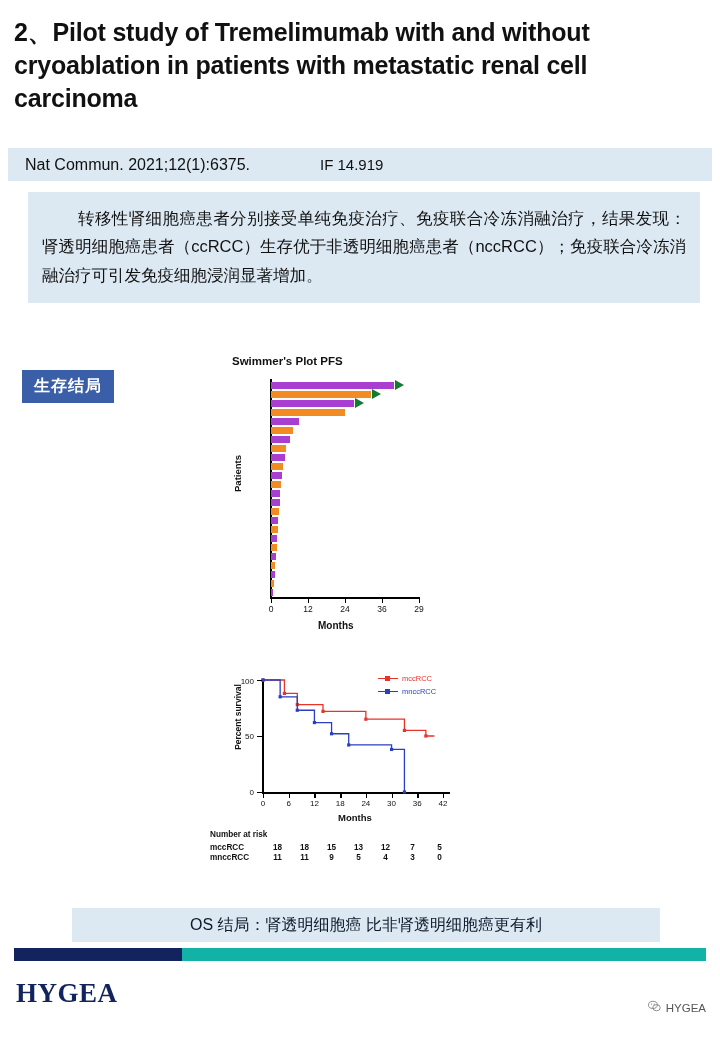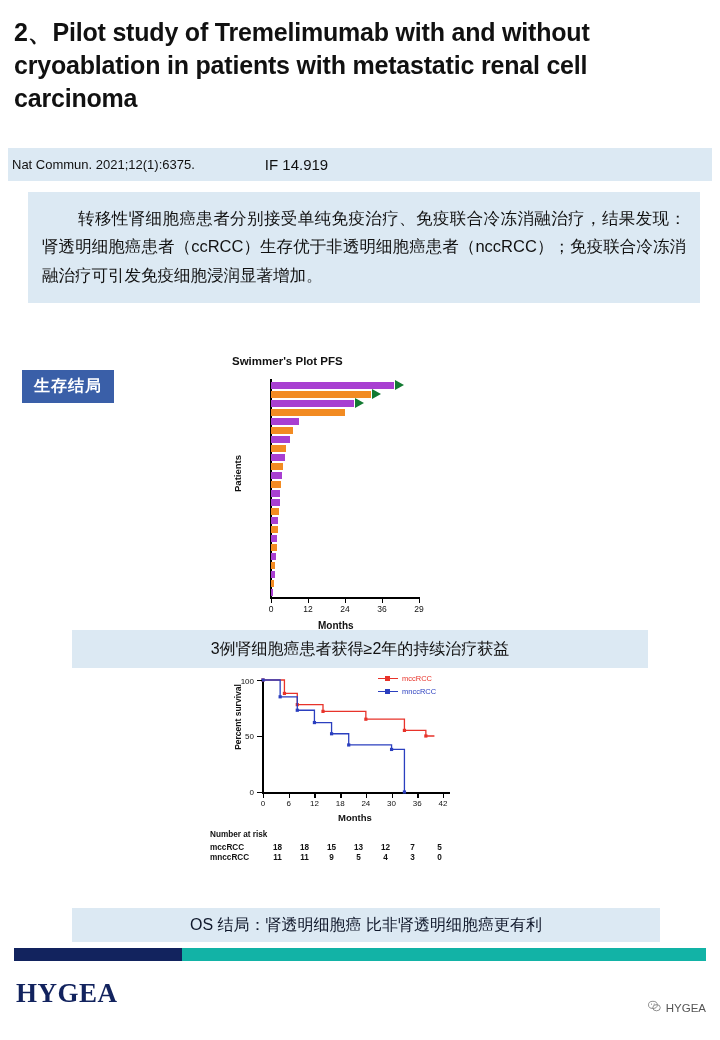--- a/index.html
+++ b/index.html
@@ -37,23 +37,23 @@
     position: absolute;
     left: 8px;
     top: 148px;
     width: 704px;
     height: 33px;
     background: #dce9f3;
     display: flex;
     align-items: center;
   }
   .citation-text {
-    font-size: 13px;
+    font-size: 16px;
     color: #111111;
-    padding-left: 4px;
+    padding-left: 17px;
     font-weight: 500;
   }
   .citation-if {
     font-size: 15px;
     color: #111111;
     padding-left: 70px;
     font-weight: 500;
   }
   
   .summary {
@@ -436,21 +436,20 @@
         <div class="bar" style="left: 39px; top: 162px; width: 6.16667px; background: rgb(168, 63, 209); height: 6.8px;"></div>
         <div class="bar" style="left: 39px; top: 171px; width: 5.55px; background: rgb(242, 139, 34); height: 6.8px;"></div>
         <div class="bar" style="left: 39px; top: 180px; width: 4.93333px; background: rgb(168, 63, 209); height: 6.8px;"></div>
         <div class="bar" style="left: 39px; top: 189px; width: 4.31667px; background: rgb(242, 139, 34); height: 6.8px;"></div>
         <div class="bar" style="left: 39px; top: 198px; width: 3.7px; background: rgb(168, 63, 209); height: 6.8px;"></div>
         <div class="bar" style="left: 39px; top: 207px; width: 3.08333px; background: rgb(242, 139, 34); height: 6.8px;"></div>
         <div class="bar" style="left: 39px; top: 216px; width: 2.46667px; background: rgb(168, 63, 209); height: 6.8px;"></div>
       </div>
   </div>
 
-  <div class="caption-mid">3例肾细胞癌患者获得≥2年的持续治疗获益</div>
 
   <div class="fig-km">
     <div class="km-plot" id="km-plot">
       <div class="km-axis-y"></div>
       <div class="km-axis-x"></div>
       <div class="km-ylabel">Percent survival</div>
       <div class="km-xlabel">Months</div>
       <svg id="km-svg" width="296" height="150" style="position:absolute;left:0;top:0;">
           <path d="M53,8 L74.42857142857143,8 L74.42857142857143,21.439999999999998 L87.28571428571428,21.439999999999998 L87.28571428571428,32.64 L113,32.64 L113,39.36 L155.85714285714283,39.36 L155.85714285714283,47.2 L194.42857142857142,47.2 L194.42857142857142,58.39999999999999 L215.85714285714286,58.39999999999999 L215.85714285714286,64 L224.42857142857142,64" fill="none" stroke="#E8332A" stroke-width="1.3"></path>
           <rect x="51.4" y="6.4" width="3.2" height="3.2" fill="#E8332A"></rect>

